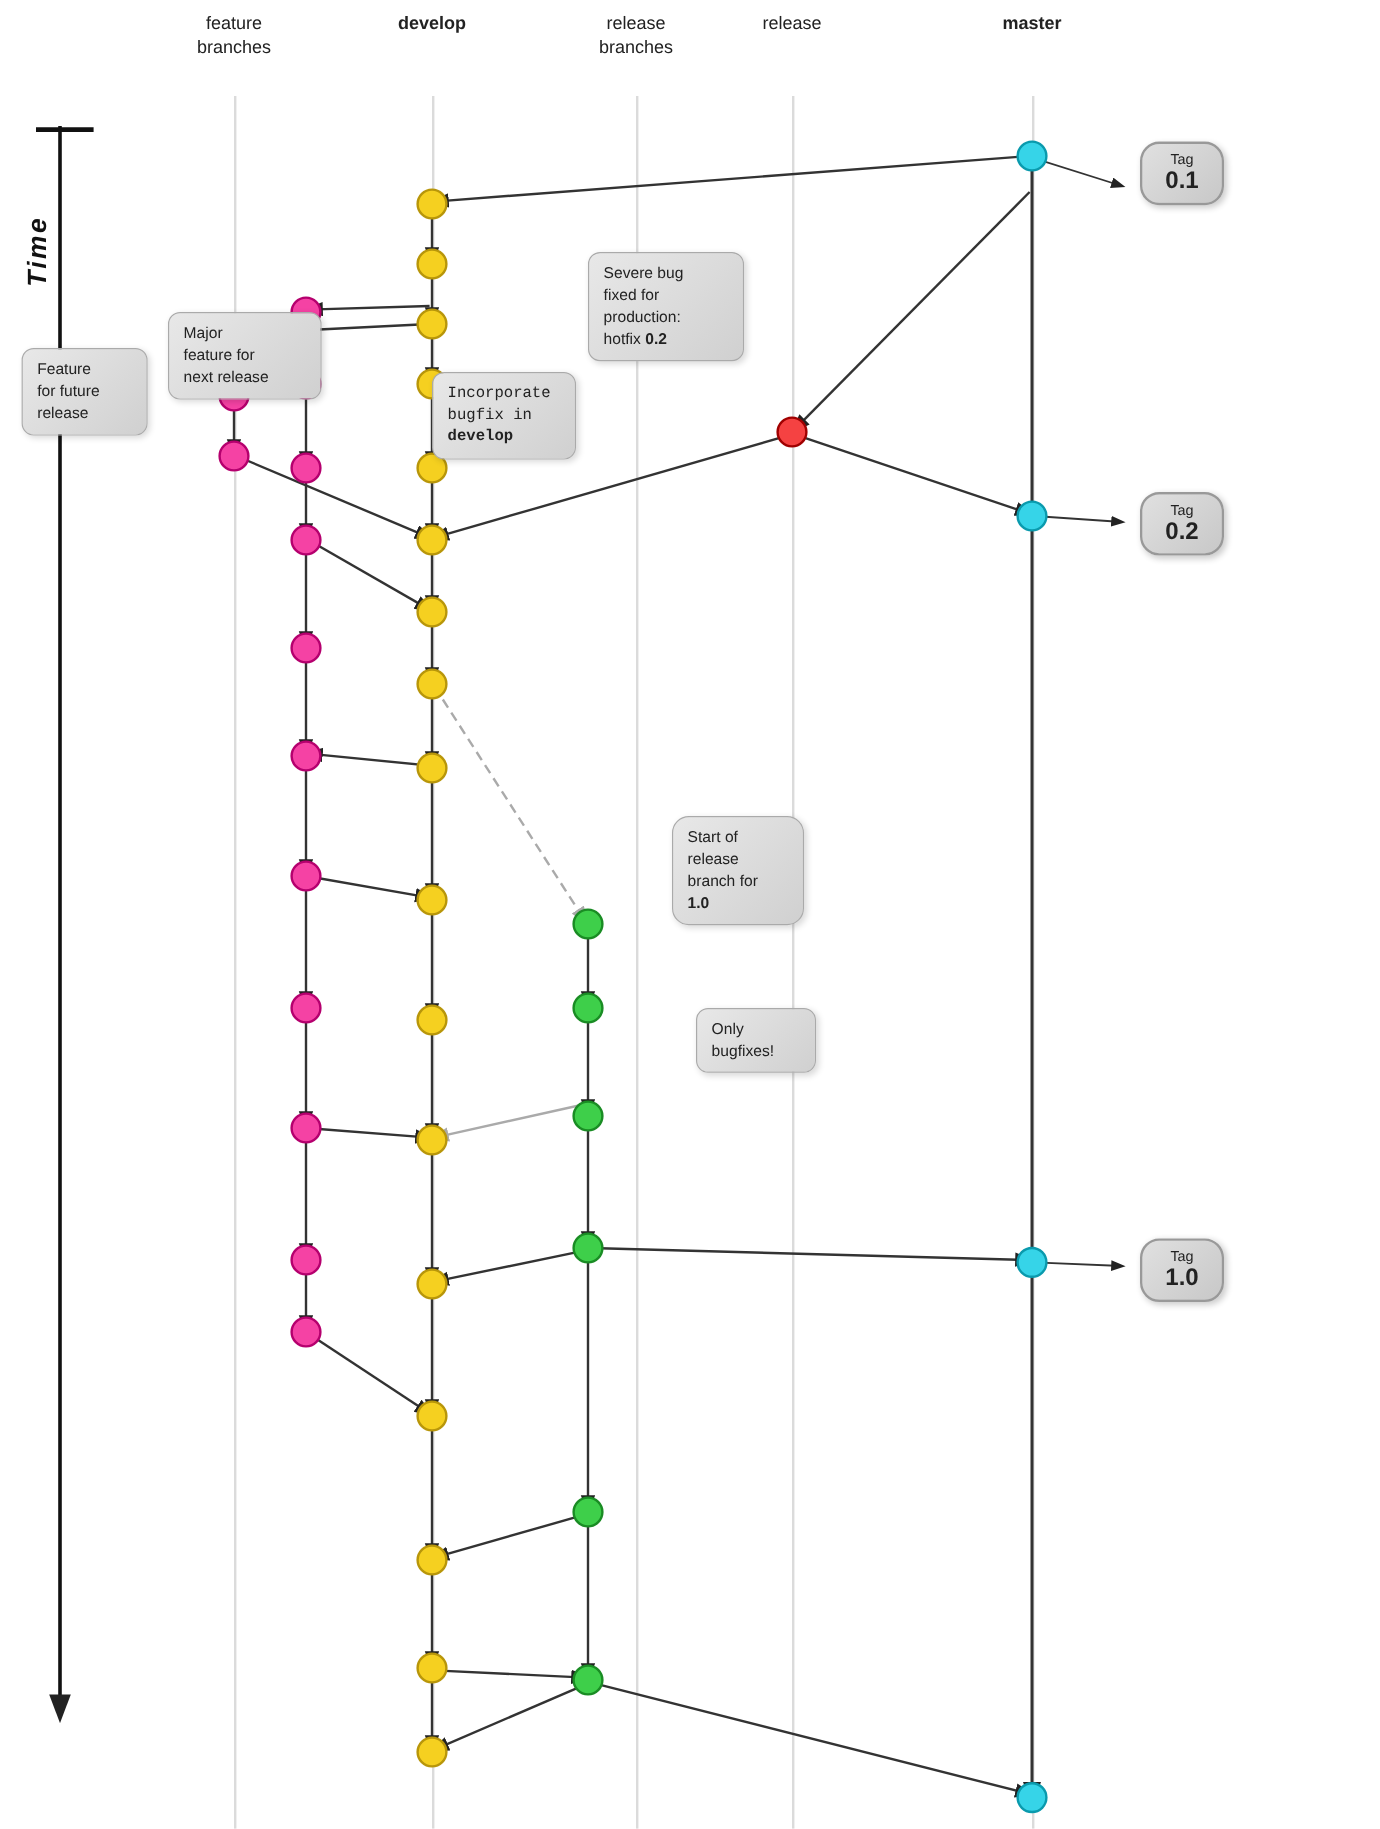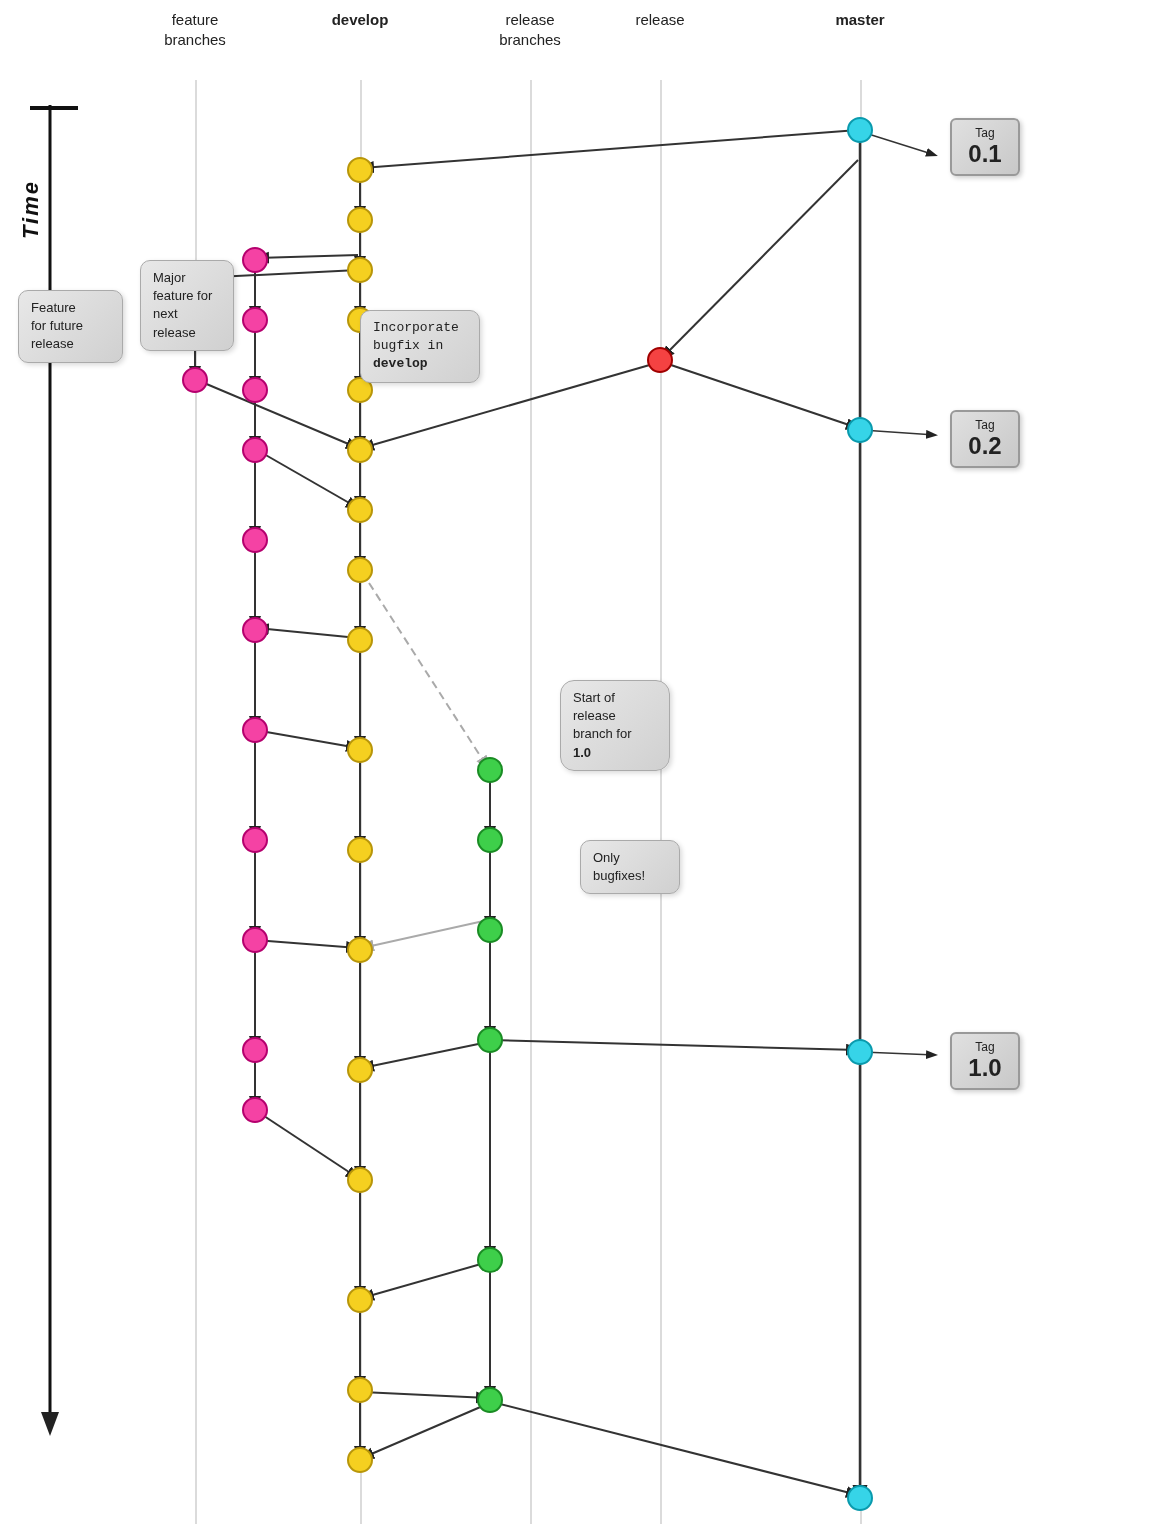--- a/index.html
+++ b/index.html
@@ -88,30 +88,30 @@
       box-shadow: 2px 2px 5px rgba(0,0,0,0.15);
     }
     .callout strong { font-weight: bold; }
     .callout em { font-style: italic; }
 
     
     .tag-box {
       position: absolute;
       background: linear-gradient(135deg, #e0e0e0 0%, #c8c8c8 100%);
       border: 2px solid #999;
-      border-radius: 6px;
+      border-radius: 16px;
       padding: 6px 16px;
       text-align: center;
       font-size: 14px;
       color: #222;
       box-shadow: 2px 2px 5px rgba(0,0,0,0.2);
       min-width: 70px;
     }
     .tag-box .tag-label { font-size: 12px; display: block; }
-    .tag-box .tag-value { font-size: 24px; font-weight: bold; display: block; }
+    .tag-box .tag-value { font-size: 20px; font-weight: bold; display: block; }
   </style>
 </head>
 <body>
 
 <div class="diagram-container">
 
   <div class="lane-line" style="left:195px;"></div>
   <div class="lane-line" style="left:360px;"></div>
   <div class="lane-line" style="left:530px;"></div>
   <div class="lane-line" style="left:660px;"></div>
@@ -284,24 +284,27 @@
 
   <div class="tag-box" style="left:950px;top:1032px;">
     <span class="tag-label">Tag</span>
     <span class="tag-value">1.0</span>
   </div>
 
   <div class="callout" style="left:18px;top:290px;width:105px;">
     Feature<br>for future<br>release
   </div>
 
-  <div class="callout" style="left:140px;top:260px;width:94px;">
+  <div class="callout" style="left:140px;top:260px;width:128px;">
     Major<br>feature for<br>next release
   </div>
 
+  <div class="callout" style="left:490px;top:210px;width:130px;">
+    Severe bug<br>fixed for<br>production:<br>hotfix <strong>0.2</strong>
+  </div>
 
   <div class="callout" style="left:360px;top:310px;width:120px;font-family:Liberation Mono, monospace;">
     Incorporate<br>bugfix in<br><strong>develop</strong>
   </div>
 
 
   <div class="callout" style="left:560px;top:680px;width:110px;border-radius:14px;">
     Start of<br>release<br>branch for<br><strong>1.0</strong>
   </div>
 

